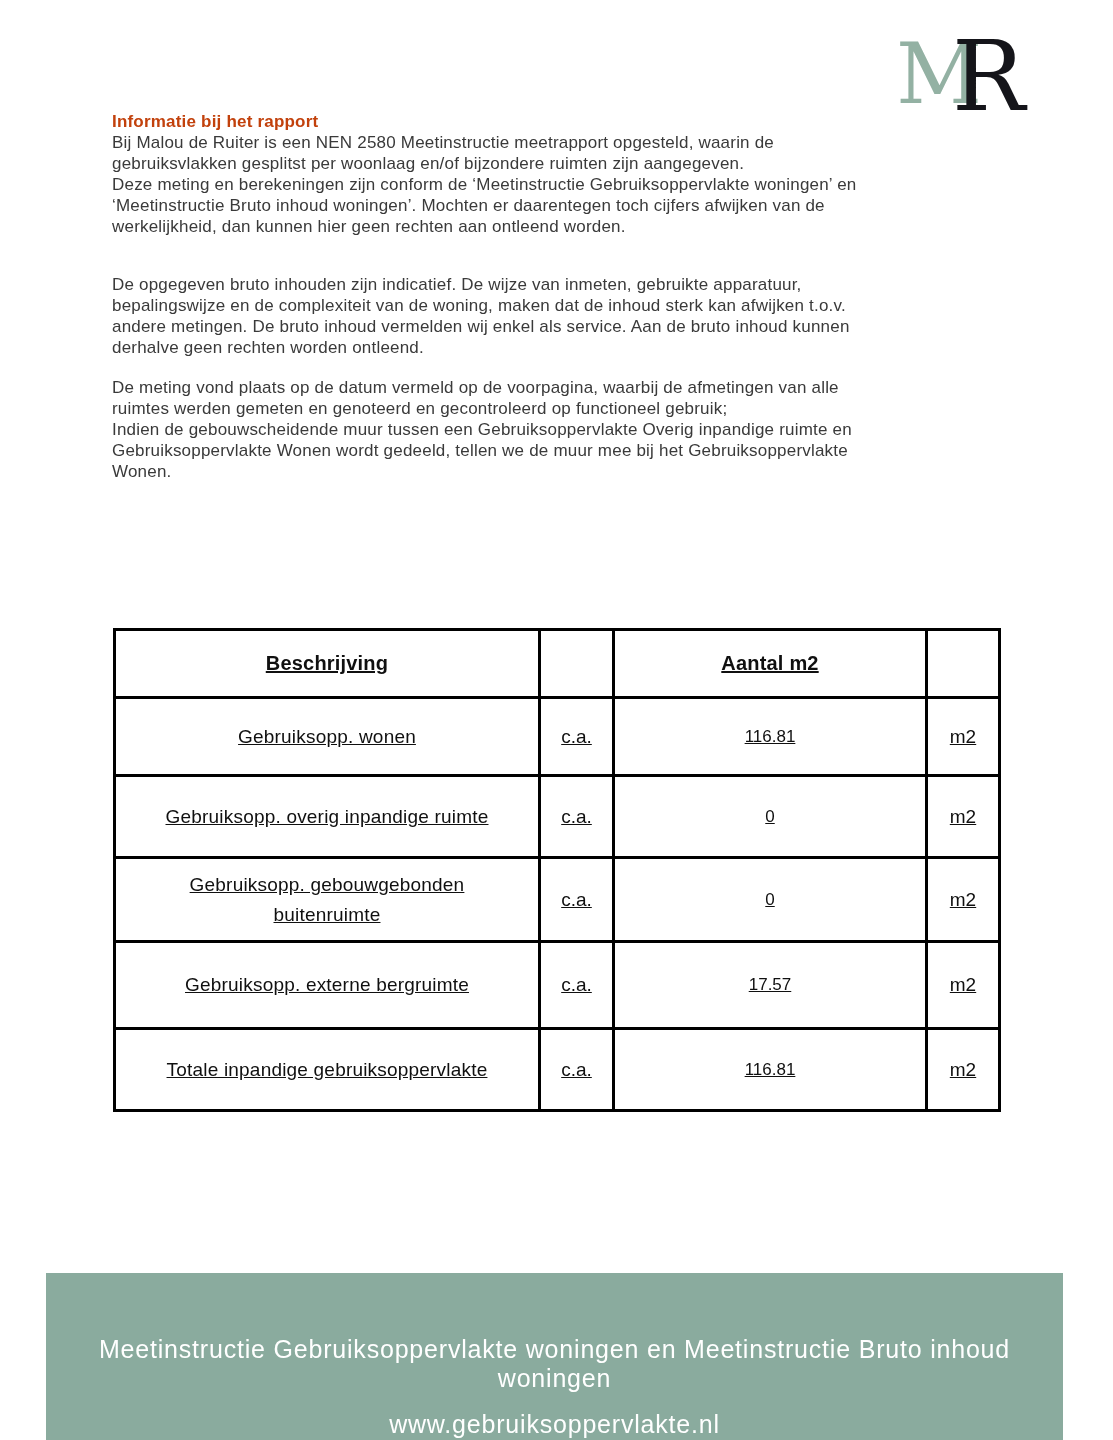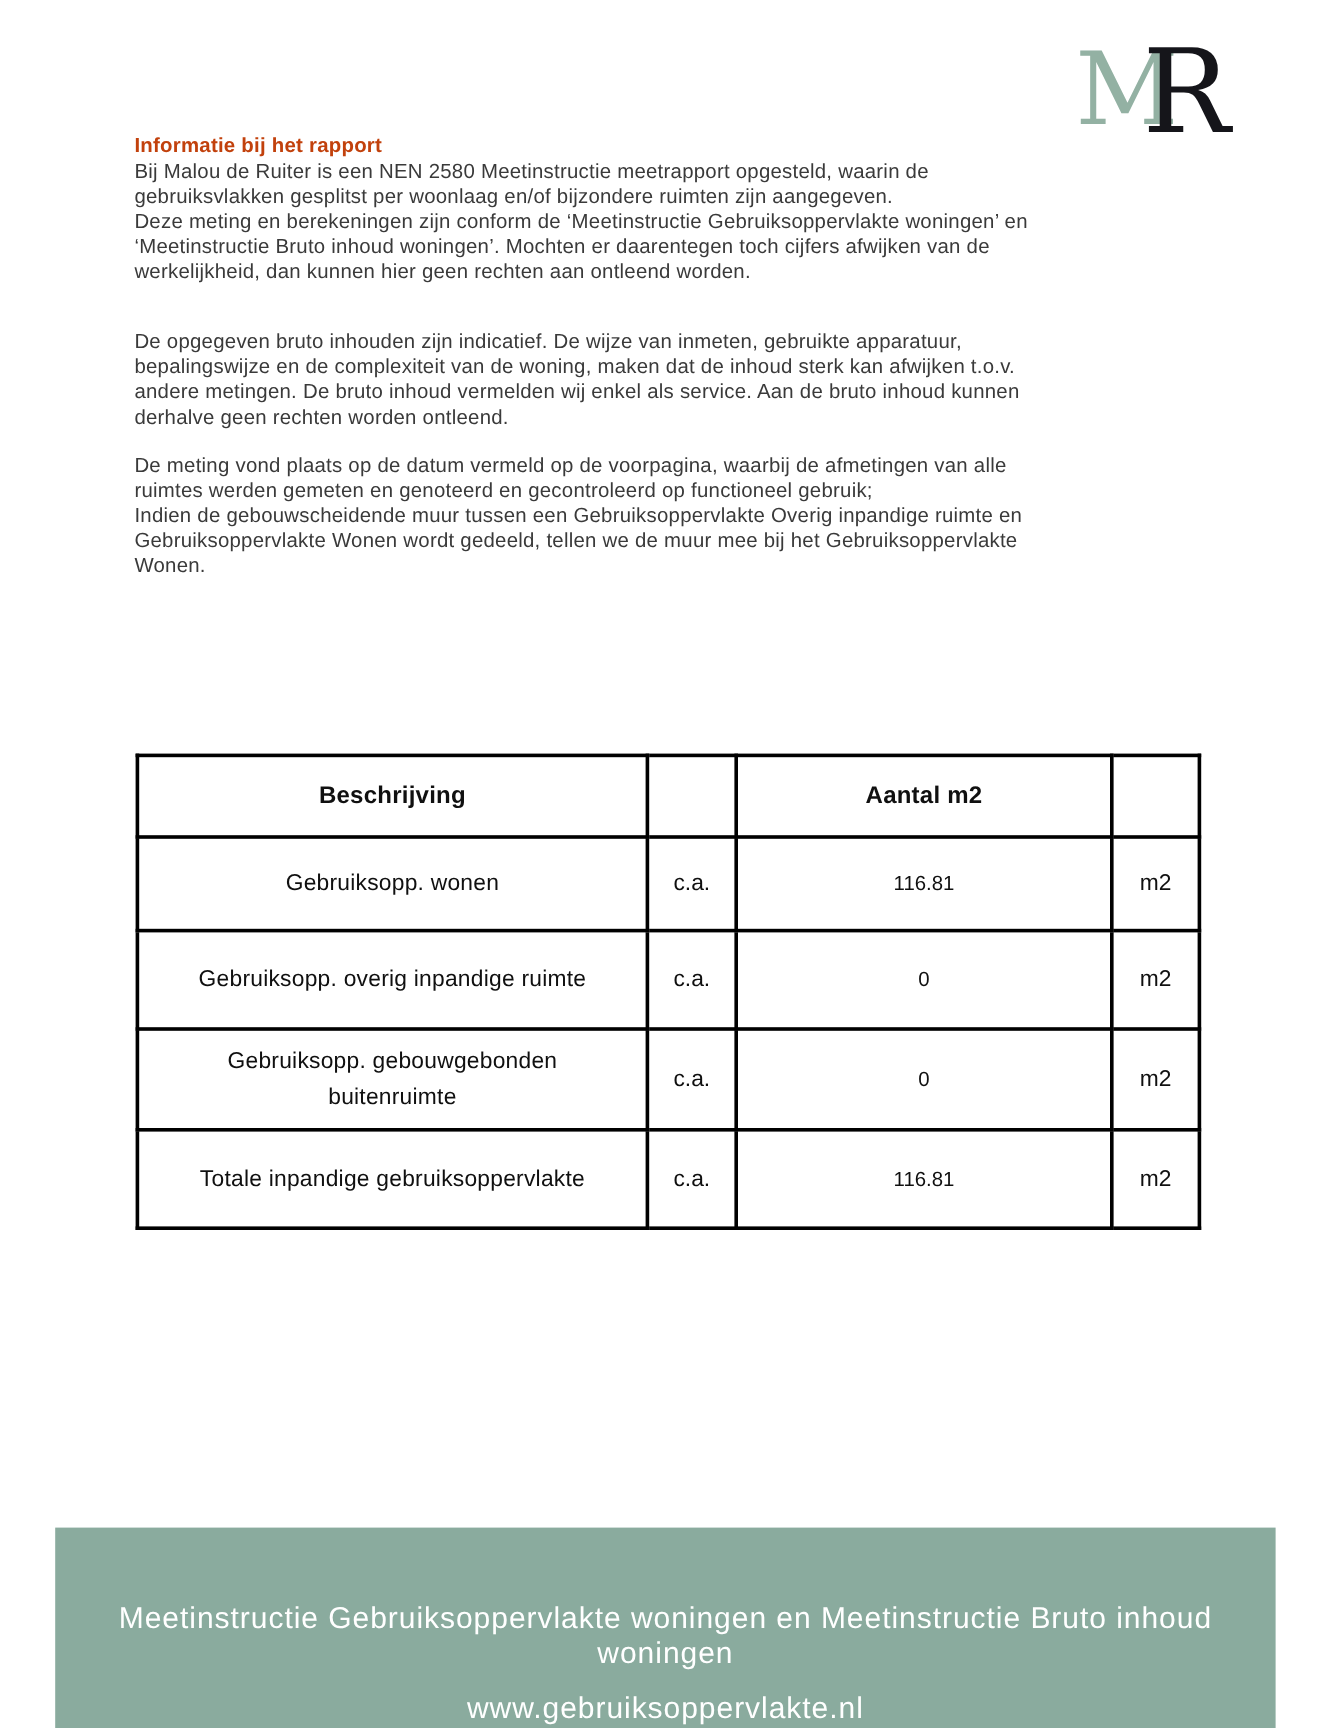--- a/index.html
+++ b/index.html
@@ -61,20 +61,21 @@
     left: 113px; top: 628px;
     border-collapse: collapse;
     table-layout: fixed;
     color: #101010;
   }
   .meas-table th, .meas-table td {
     border: 3px solid #000000;
     text-align: center;
     vertical-align: middle;
     padding: 2px 6px;
+    text-decoration: underline;
   }
   .meas-table th {
     font-size: 20px;
     font-weight: bold;
     letter-spacing: 0.2px;
   }
   .row-header  { height: 68px; }
   .row-body-1  { height: 78px; }
   .row-body-2  { height: 82px; }
   .row-body-3  { height: 84px; }
@@ -162,20 +163,26 @@
       <td class="cell-val">0</td>
       <td class="cell-unit">m2</td>
     </tr>
     <tr class="row-body-3">
       <td class="cell-desc">Gebruiksopp. gebouwgebonden
 buitenruimte</td>
       <td class="cell-ca">c.a.</td>
       <td class="cell-val">0</td>
       <td class="cell-unit">m2</td>
     </tr>
+    <tr class="row-body-4">
+      <td class="cell-desc">Gebruiksopp. externe bergruimte</td>
+      <td class="cell-ca">c.a.</td>
+      <td class="cell-val">17.57</td>
+      <td class="cell-unit">m2</td>
+    </tr>
     <tr class="row-body-5">
       <td class="cell-desc">Totale inpandige gebruiksoppervlakte</td>
       <td class="cell-ca">c.a.</td>
       <td class="cell-val">116.81</td>
       <td class="cell-unit">m2</td>
     </tr>
   </tbody>
     </table>
 
   <div class="footer">

